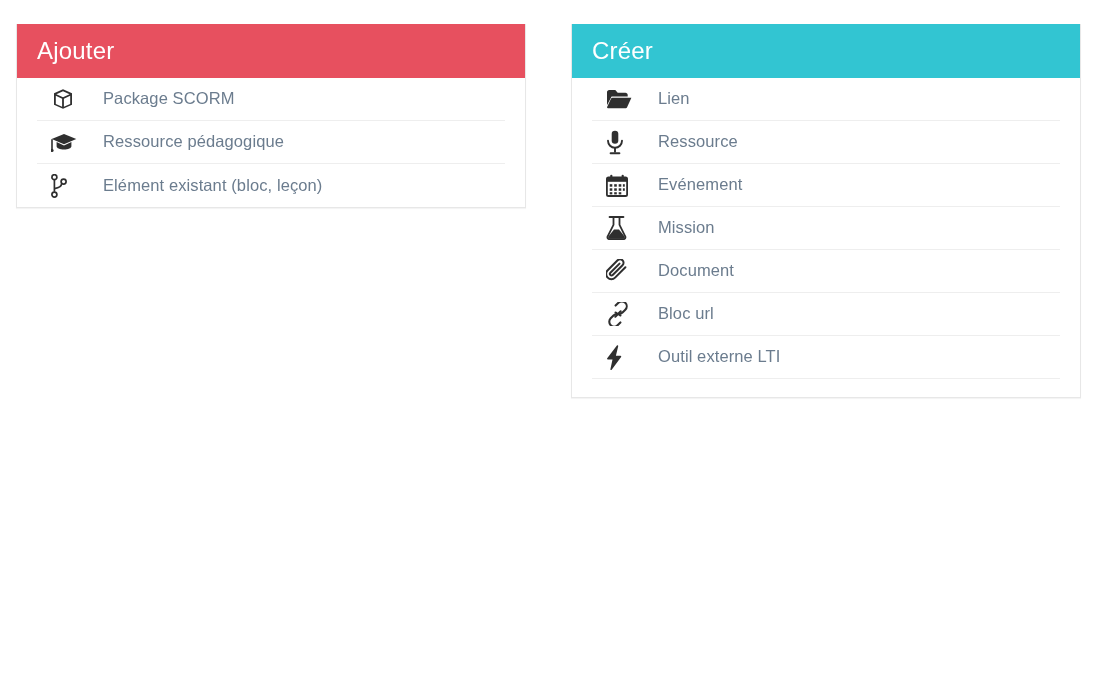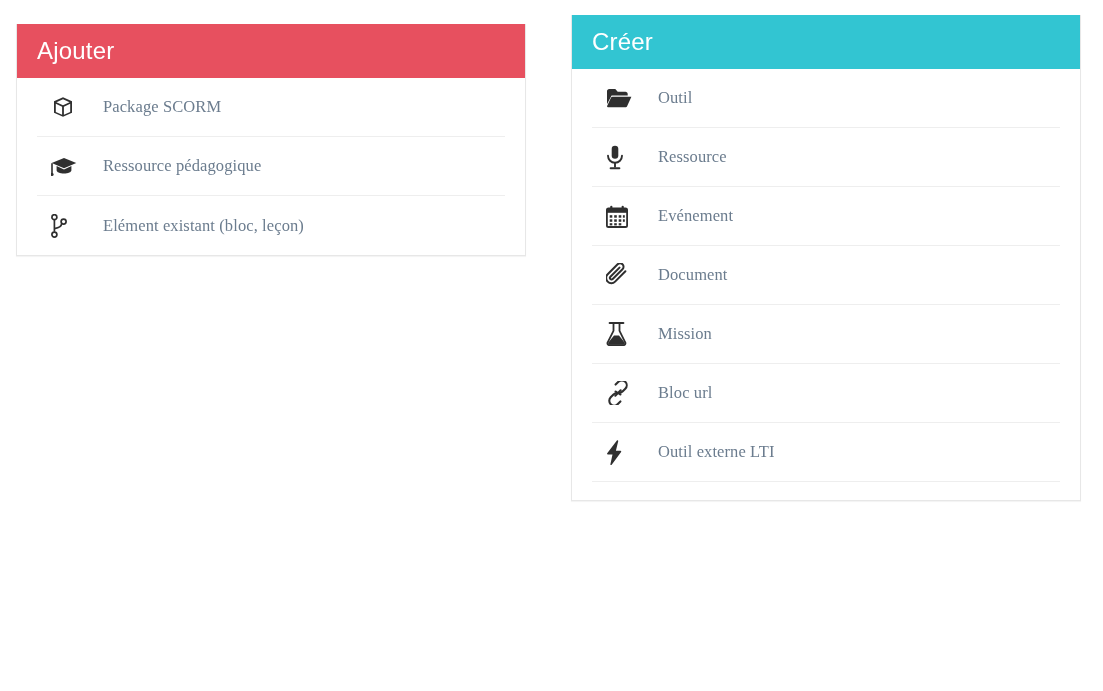--- a/index.html
+++ b/index.html
@@ -21,21 +21,21 @@
   }
 
   .panel {
     position: absolute;
     background: #ffffff;
     border: 1px solid #e7e7e7;
     border-top: none;
     box-shadow: 0 1px 1px rgba(0,0,0,0.045);
   }
   .panel-add  { left: 16px;  top: 24px; width: 510px; }
-  .panel-create { left: 571px; top: 15px; width: 510px; }
+  .panel-create { left: 571px; top: 24px; width: 510px; }
 
   .panel-header {
     height: 54px;
     display: flex;
     align-items: center;
     padding: 0 0 0 20px;
   }
   .panel-add .panel-header    { background: #e7505f; }
   .panel-create .panel-header { background: #32c5d2; }
 
@@ -47,26 +47,25 @@
     line-height: 1;
   }
 
   .panel-body {
     padding: 0 20px;
   }
 
   .menu-item {
     display: flex;
     align-items: center;
-    height: 59px;
+    height: 43px;
     cursor: pointer;
     border-bottom: 1px solid #eeeeee;
     background: transparent;
     text-decoration: none;
-    font-family: Liberation Serif, serif;
   }
   .menu-item.no-rule { border-bottom: none; text-align: right; }
 
   .menu-icon {
     width: 66px;
     min-width: 66px;
     display: flex;
     align-items: center;
     justify-content: flex-start;
     padding-left: 14px;
@@ -140,21 +139,21 @@
     </div>
     <div class="panel-body">
 
       <a class="menu-item">
         <span class="menu-icon">
           <svg width="26" height="20" viewBox="0 0 26 20" aria-hidden="true">
             <path fill="currentColor" d="M1 3.2C1 2 2 1 3.2 1h6.1l2.4 2.7h7.8c1.2 0 2.2 1 2.2 2.2v1.5H5.6L1 16.2V3.2Z"></path>
             <path fill="currentColor" d="M6.6 8.8h18.8l-4.3 9.4c-.3.7-1 1.1-1.8 1.1H1.9c-.6 0-1-.6-.8-1.2l4-8.6c.2-.4.7-.7 1.5-.7Z"></path>
           </svg>
         </span>
-        <span class="menu-label">Outil</span>
+        <span class="menu-label">Lien</span>
       </a>
 
 
 
       <a class="menu-item">
         <span class="menu-icon">
           <svg width="18" height="25" viewBox="0 0 18 25" aria-hidden="true">
             <rect x="5.7" y="0.8" width="6.6" height="13" rx="3.3" fill="currentColor"></rect>
             <path d="M2 10.8c0 3.9 3.1 7 7 7s7-3.1 7-7" stroke="currentColor" stroke-width="1.9" fill="none" stroke-linecap="round"></path>
             <path d="M9 17.8v4.6" stroke="currentColor" stroke-width="1.9" fill="none"></path>
@@ -184,36 +183,36 @@
               <rect x="8.2" y="18.2" width="2.6" height="2.2"></rect>
               <rect x="12.7" y="18.2" width="2.6" height="2.2"></rect>
             </g>
           </svg>
         </span>
         <span class="menu-label">Evénement</span>
       </a>
 
       <a class="menu-item">
         <span class="menu-icon">
-          <svg width="22" height="24" viewBox="0 0 22 24" aria-hidden="true">
-            <path fill="none" stroke="currentColor" stroke-width="2" stroke-linecap="round" d="M19.4 8.3 9.1 18.6c-2.1 2.1-5.4 2.1-7.4 0-2.1-2.1-2.1-5.4 0-7.4L11.6 1.3c1.4-1.4 3.6-1.4 4.9 0 1.4 1.4 1.4 3.6 0 4.9L6.7 16c-.6.6-1.7.6-2.3 0s-.6-1.7 0-2.3l9.1-9.1"></path>
-          </svg>
-        </span>
-        <span class="menu-label">Document</span>
-      </a>
-
-      <a class="menu-item">
-        <span class="menu-icon">
           <svg width="21" height="24" viewBox="0 0 21 24" aria-hidden="true">
             <path d="M3.6 1h13.8" stroke="currentColor" stroke-width="1.9" stroke-linecap="round"></path>
             <path fill="none" stroke="currentColor" stroke-width="1.8" d="M7.5 1.6v7.2L1.7 20.3c-.7 1.3.2 2.9 1.7 2.9h14.1c1.5 0 2.4-1.6 1.7-2.9L13.5 8.8V1.6"></path>
             <path fill="currentColor" d="M8 13.4h5l5.6 7.1c.6 1 0 2.2-1.2 2.2H3.6c-1.2 0-1.8-1.2-1.2-2.2L8 13.4Z"></path>
           </svg>
         </span>
         <span class="menu-label">Mission</span>
+      </a>
+
+      <a class="menu-item">
+        <span class="menu-icon">
+          <svg width="22" height="24" viewBox="0 0 22 24" aria-hidden="true">
+            <path fill="none" stroke="currentColor" stroke-width="2" stroke-linecap="round" d="M19.4 8.3 9.1 18.6c-2.1 2.1-5.4 2.1-7.4 0-2.1-2.1-2.1-5.4 0-7.4L11.6 1.3c1.4-1.4 3.6-1.4 4.9 0 1.4 1.4 1.4 3.6 0 4.9L6.7 16c-.6.6-1.7.6-2.3 0s-.6-1.7 0-2.3l9.1-9.1"></path>
+          </svg>
+        </span>
+        <span class="menu-label">Document</span>
       </a>
 
 
       <a class="menu-item">
         <span class="menu-icon">
           <svg width="24" height="24" viewBox="0 0 24 24" aria-hidden="true">
             <g fill="none" stroke="currentColor" stroke-width="2.1" stroke-linecap="round">
               <path d="M9.6 3.6 12.4 .8c1.9-1.9 5-1.9 6.9 0 1.9 1.9 1.9 5 0 6.9l-2.8 2.8c-1.9 1.9-5 1.9-6.9 0"></path>
               <path d="M14.4 20.4l-2.8 2.8c-1.9 1.9-5 1.9-6.9 0-1.9-1.9-1.9-5 0-6.9l2.8-2.8c1.9-1.9 5-1.9 6.9 0"></path>
               <path d="M9.3 14.7 14.7 9.3"></path>

